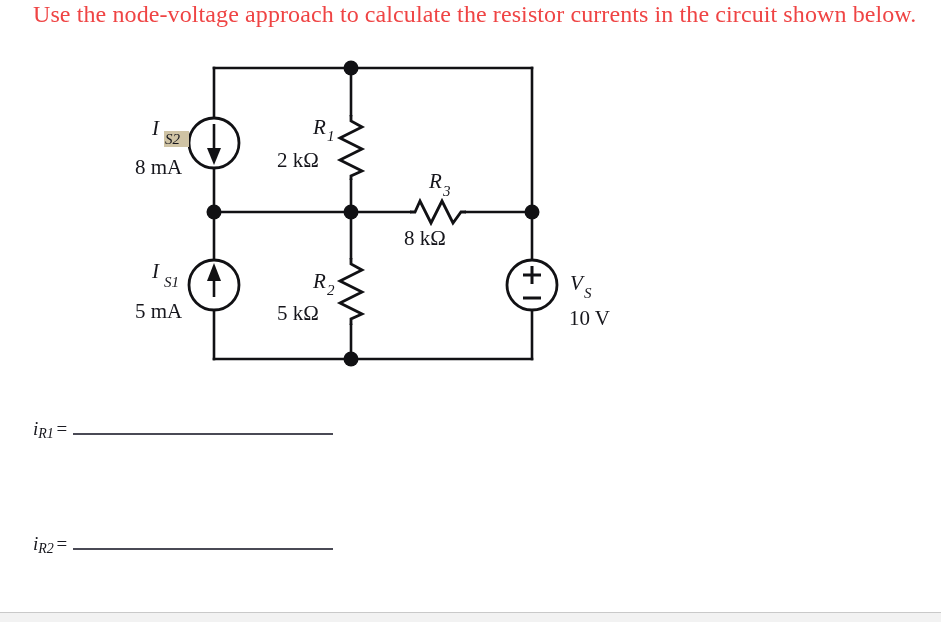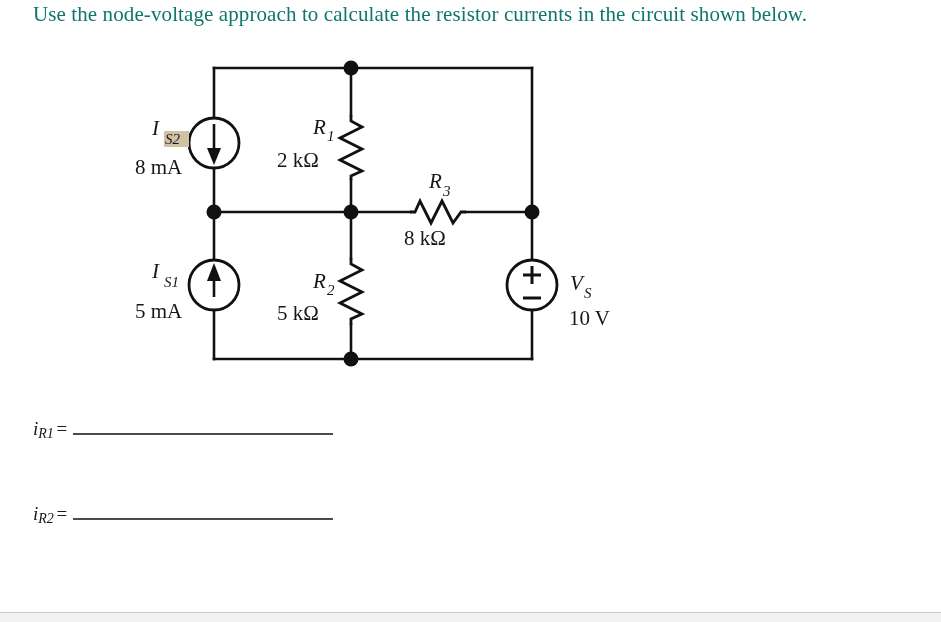--- a/index.html
+++ b/index.html
@@ -15,24 +15,24 @@
     overflow: hidden;
     font-family: "Liberation Serif", "DejaVu Serif", serif;
     color: #1a1a22;
   }
 
   
   .prompt {
     position: absolute;
     left: 33px;
     top: 1px;
-    font-size: 21px;
+    font-size: 24px;
     line-height: 26px;
     letter-spacing: 0.1px;
-    color: #0f766e;
+    color: #ef4444;
     white-space: nowrap;
   }
 
   
   .circuit-canvas {
     position: absolute;
     left: 0;
     top: 45px;
     width: 700px;
     height: 345px;
@@ -42,21 +42,21 @@
   }
 
   
   .answer-row {
     position: absolute;
     left: 33px;
     height: 30px;
     white-space: nowrap;
   }
   .answer-row.r1 { top: 418px; }
-  .answer-row.r2 { top: 503px; }
+  .answer-row.r2 { top: 533px; }
   .answer-row.r3 { top: 620px; }
 
   .answer-label {
     display: inline-block;
     font-size: 19px;
     font-style: italic;
     color: #16161c;
     vertical-align: baseline;
   }
   .answer-label .sub {

